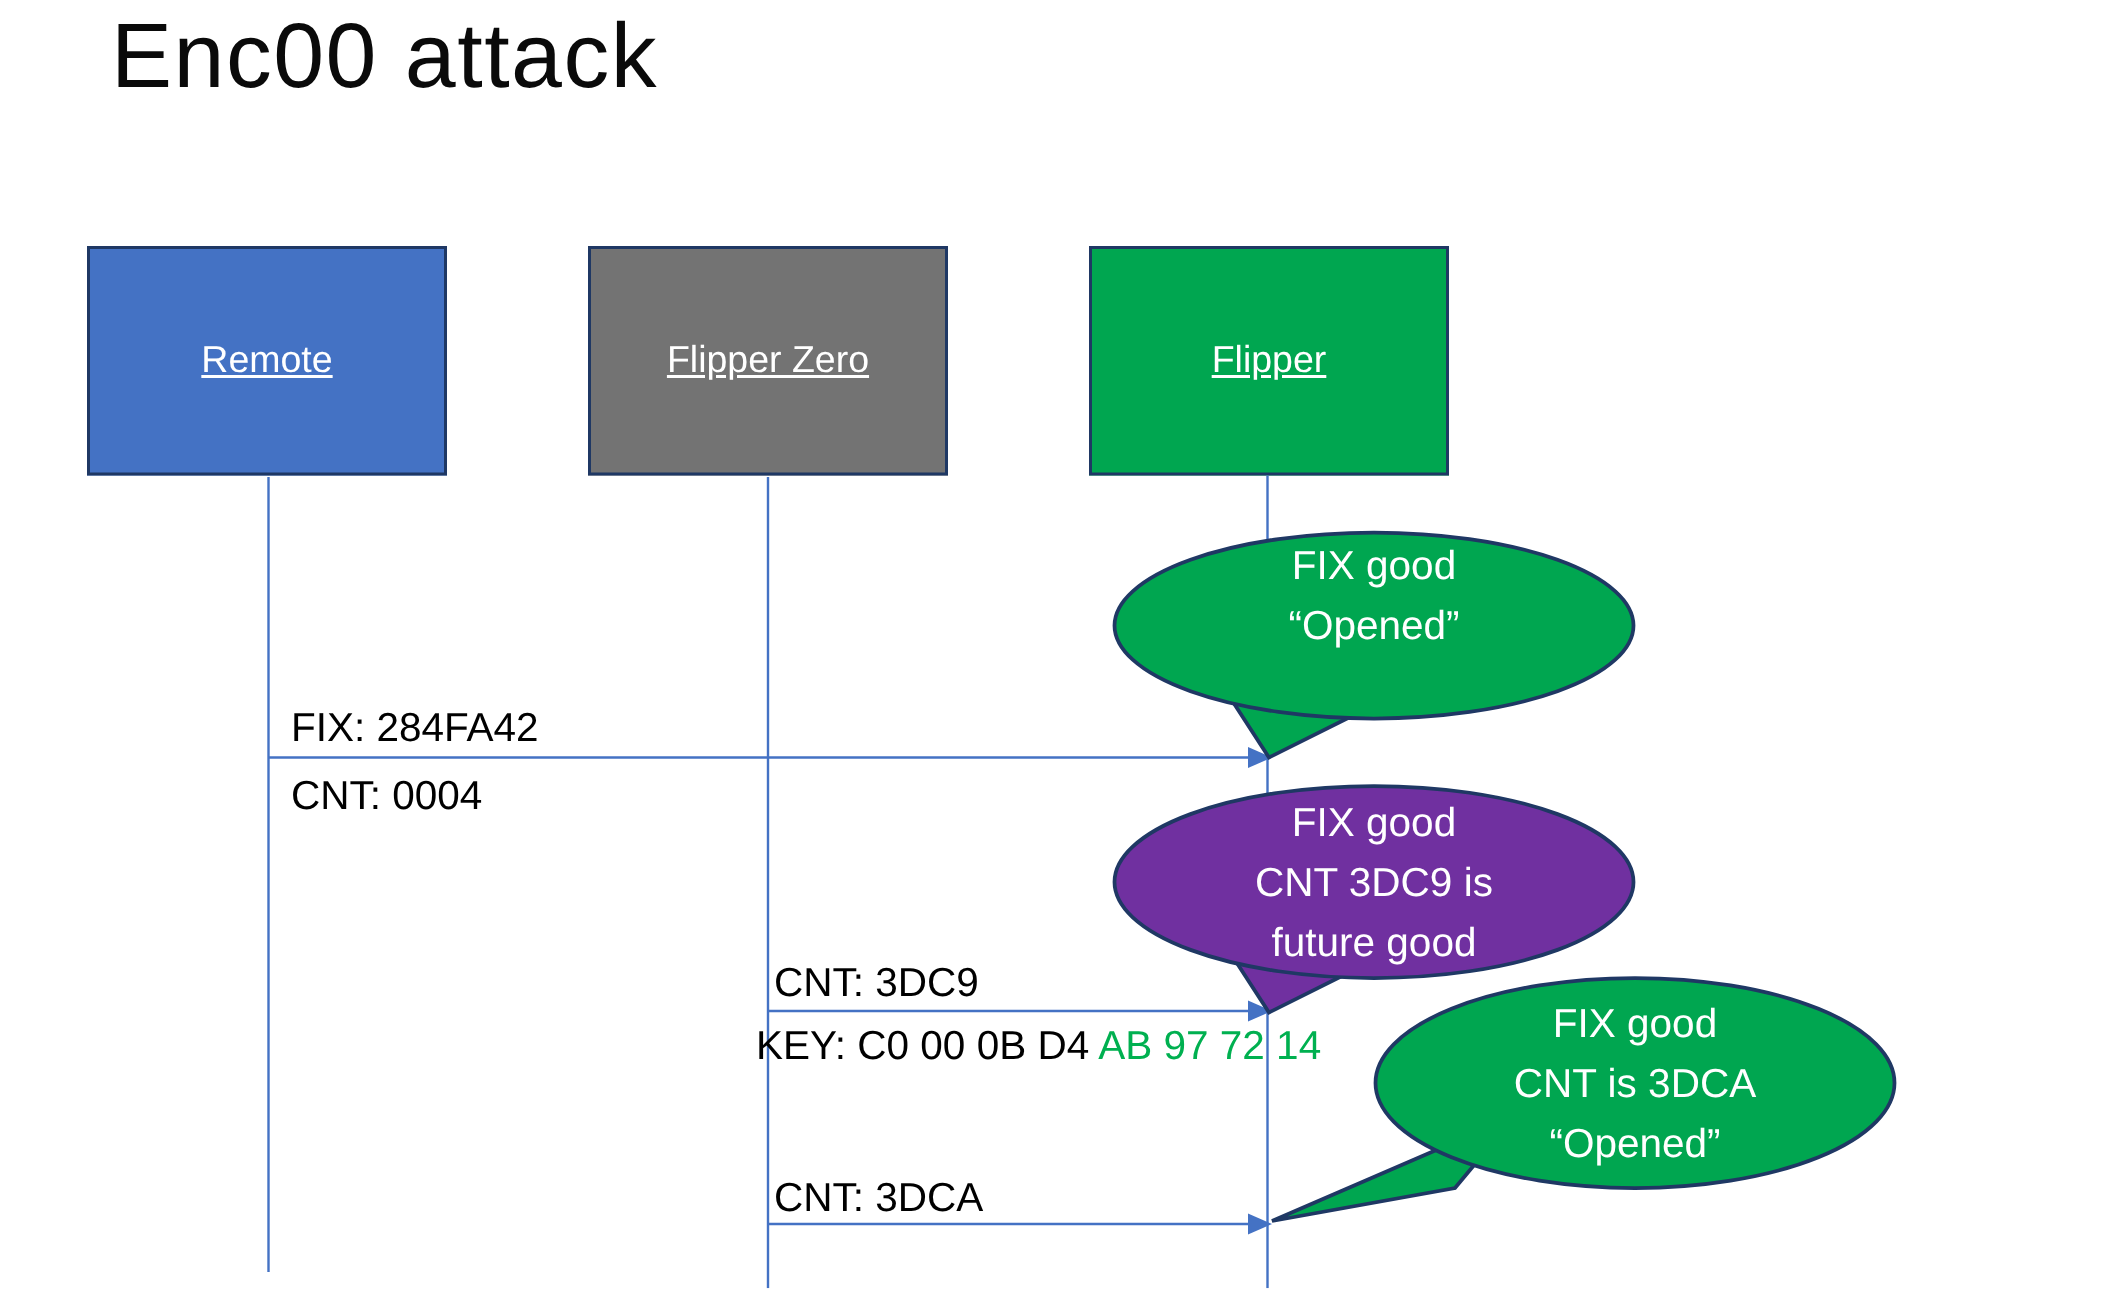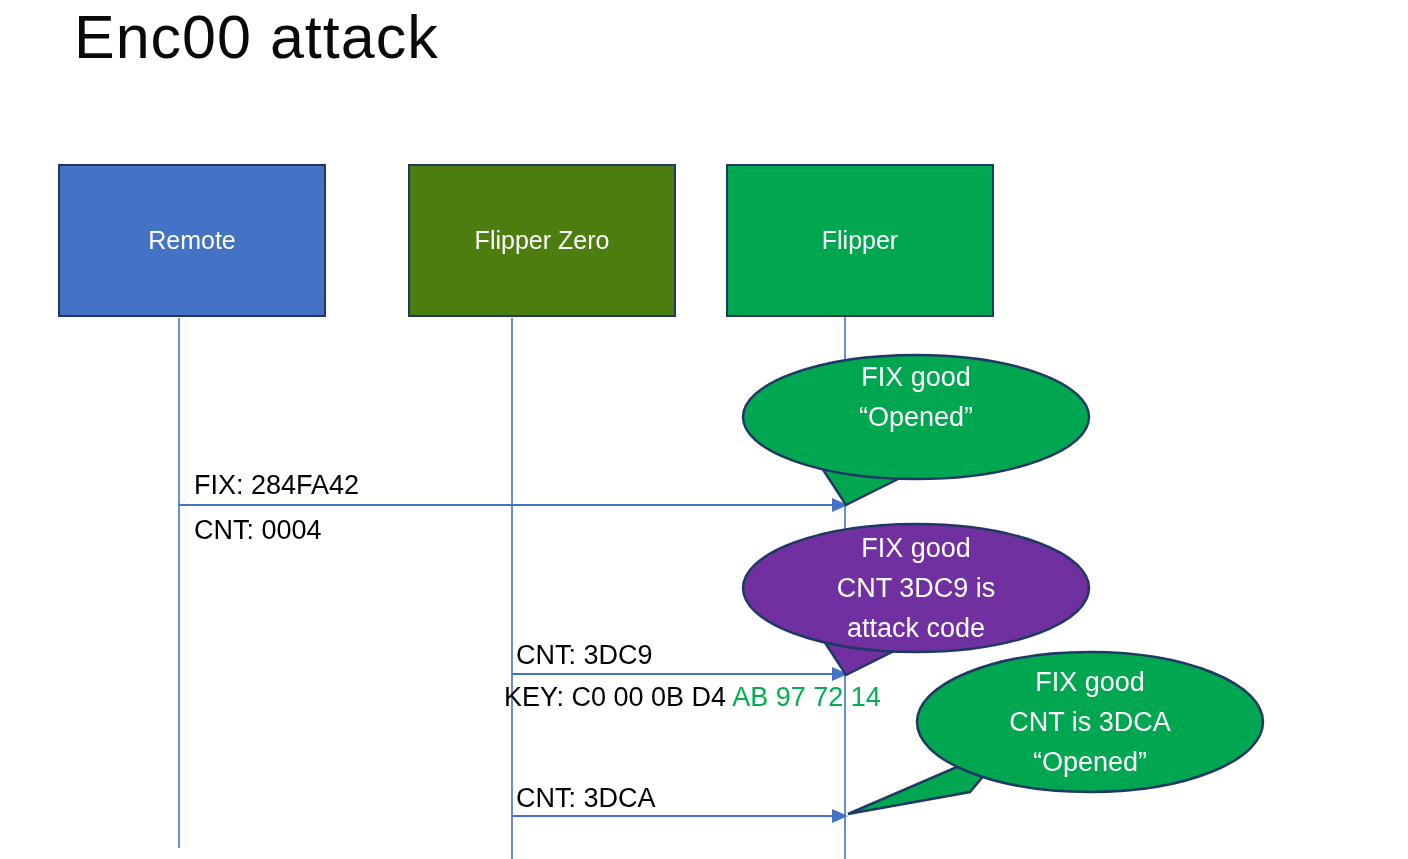--- a/index.html
+++ b/index.html
@@ -10,28 +10,28 @@
     overflow:hidden;
     font-family:"Liberation Sans", sans-serif;
     border-radius:23px;
   }
   #title{
     position:absolute;left:74px;top:2px;
     font-size:61px;font-weight:300;letter-spacing:1px;
     color:#0a0a0a;
   }
   .actor-box{
-    position:absolute;top:164px;width:268px;height:153px;
+    position:absolute;top:164px;width:240px;height:153px;
     border:2.5px solid #1F3864;
     box-sizing:border-box;
     display:flex;align-items:center;justify-content:center;
-    color:#ffffff;font-size:25px;
+    color:#ffffff;font-size:25px;text-decoration:underline;
   }
   #box-remote{left:58px;background:#4472C4;}
-  #box-flipper{left:408px;background:#4d7c0f;}
+  #box-flipper{left:392px;background:#737373;}
   #box-receiver{left:726px;background:#00A650;}
   #diagram-svg{position:absolute;left:0;top:0;}
   .msg-line{
     position:absolute;
     font-size:27px;color:#000000;white-space:nowrap;
   }
   .key-red{color:#FF2600;}
   .key-green{color:#00B050;}
   .key-green-bold{color:#00B050;font-weight:bold;}
   .bubble-text{
@@ -103,21 +103,21 @@
     <span>CNT: 3DCA</span>
   </div>
 
   <div id="bubble1-text" class="bubble-text">
     <div>FIX good</div>
     <div>“Opened”</div>
   </div>
   <div id="bubble2-text" class="bubble-text">
     <div>FIX good</div>
     <div>CNT 3DC9 is</div>
-    <div>attack code</div>
+    <div>future good</div>
   </div>
   <div id="bubble3-text" class="bubble-text">
     <div>FIX good</div>
     <div>CNT is 3DCA</div>
     <div>“Opened”</div>
   </div>
 
 </div>
 
 </body></html>

